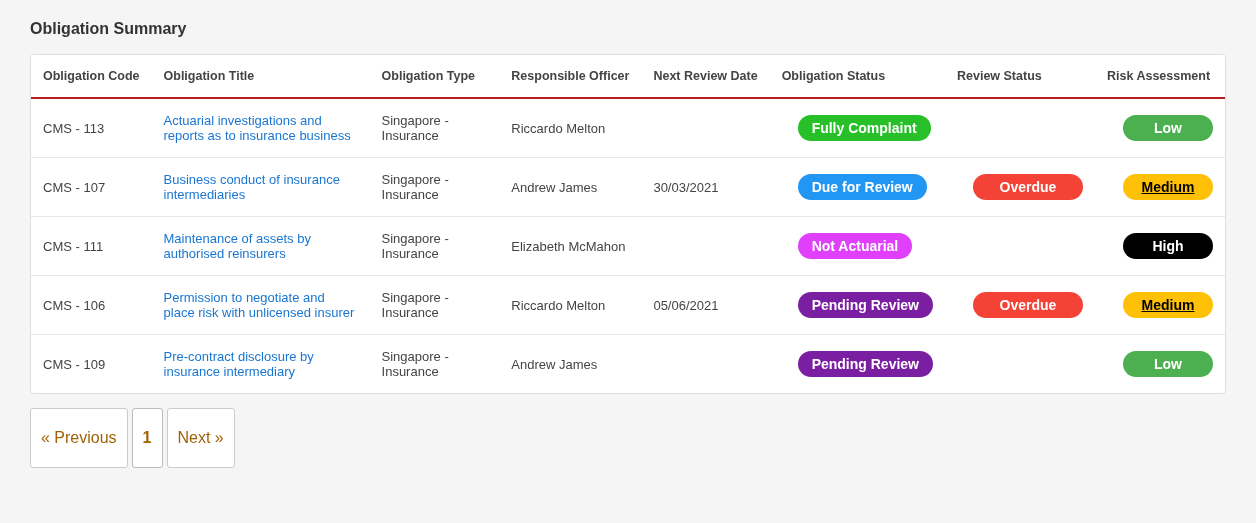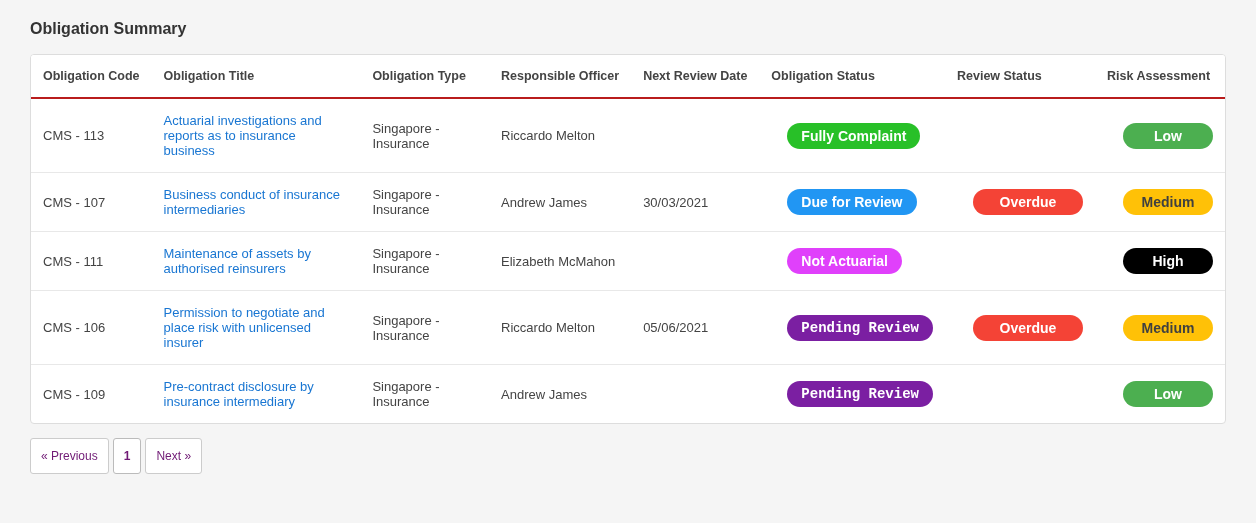--- a/index.html
+++ b/index.html
@@ -58,45 +58,45 @@
       font-weight: 600;
       color: #fff;
       white-space: nowrap;
       text-align: center;
       min-width: 110px;
       margin-left: 16px;
     }
     .badge-fully-compliant { background: #28c028; }
     .badge-due-for-review { background: #2196f3; }
     .badge-not-applicable { background: #e040fb; }
-    .badge-pending-review { background: #7b1fa2; font-family: Liberation Mono, monospace; }
+    .badge-pending-review { background: #7b1fa2; }
     .badge-overdue { background: #f44336; }
     .badge-low-green { background: #4caf50; min-width: 90px; }
-    .badge-medium-yellow { background: #ffc107; color: #404040; min-width: 90px; }
+    .badge-medium-yellow { background: #ffc107; color: #000000; min-width: 90px; text-decoration: underline; }
     .badge-high-red { background: #000000; min-width: 90px; }
     .obligation-title-link {
       color: #1976d2;
       text-decoration: none;
     }
     .pagination {
       display: flex;
       align-items: center;
       gap: 4px;
       margin-top: 14px;
     }
     .page-btn {
       display: inline-flex;
       align-items: center;
       justify-content: center;
-      padding: 10px 10px;
+      padding: 20px 10px;
       border: 1px solid #ccc;
       background: #fff;
       border-radius: 3px;
-      font-size: 12px;
-      color: #701a75;
+      font-size: 16px;
+      color: #a16207;
       cursor: pointer;
       gap: 4px;
     }
     .page-btn.active {
       background: #fff;
       border-color: #bbb;
       font-weight: 600;
     }
     .col-code { width: 110px; }
     .col-title { width: 220px; }

